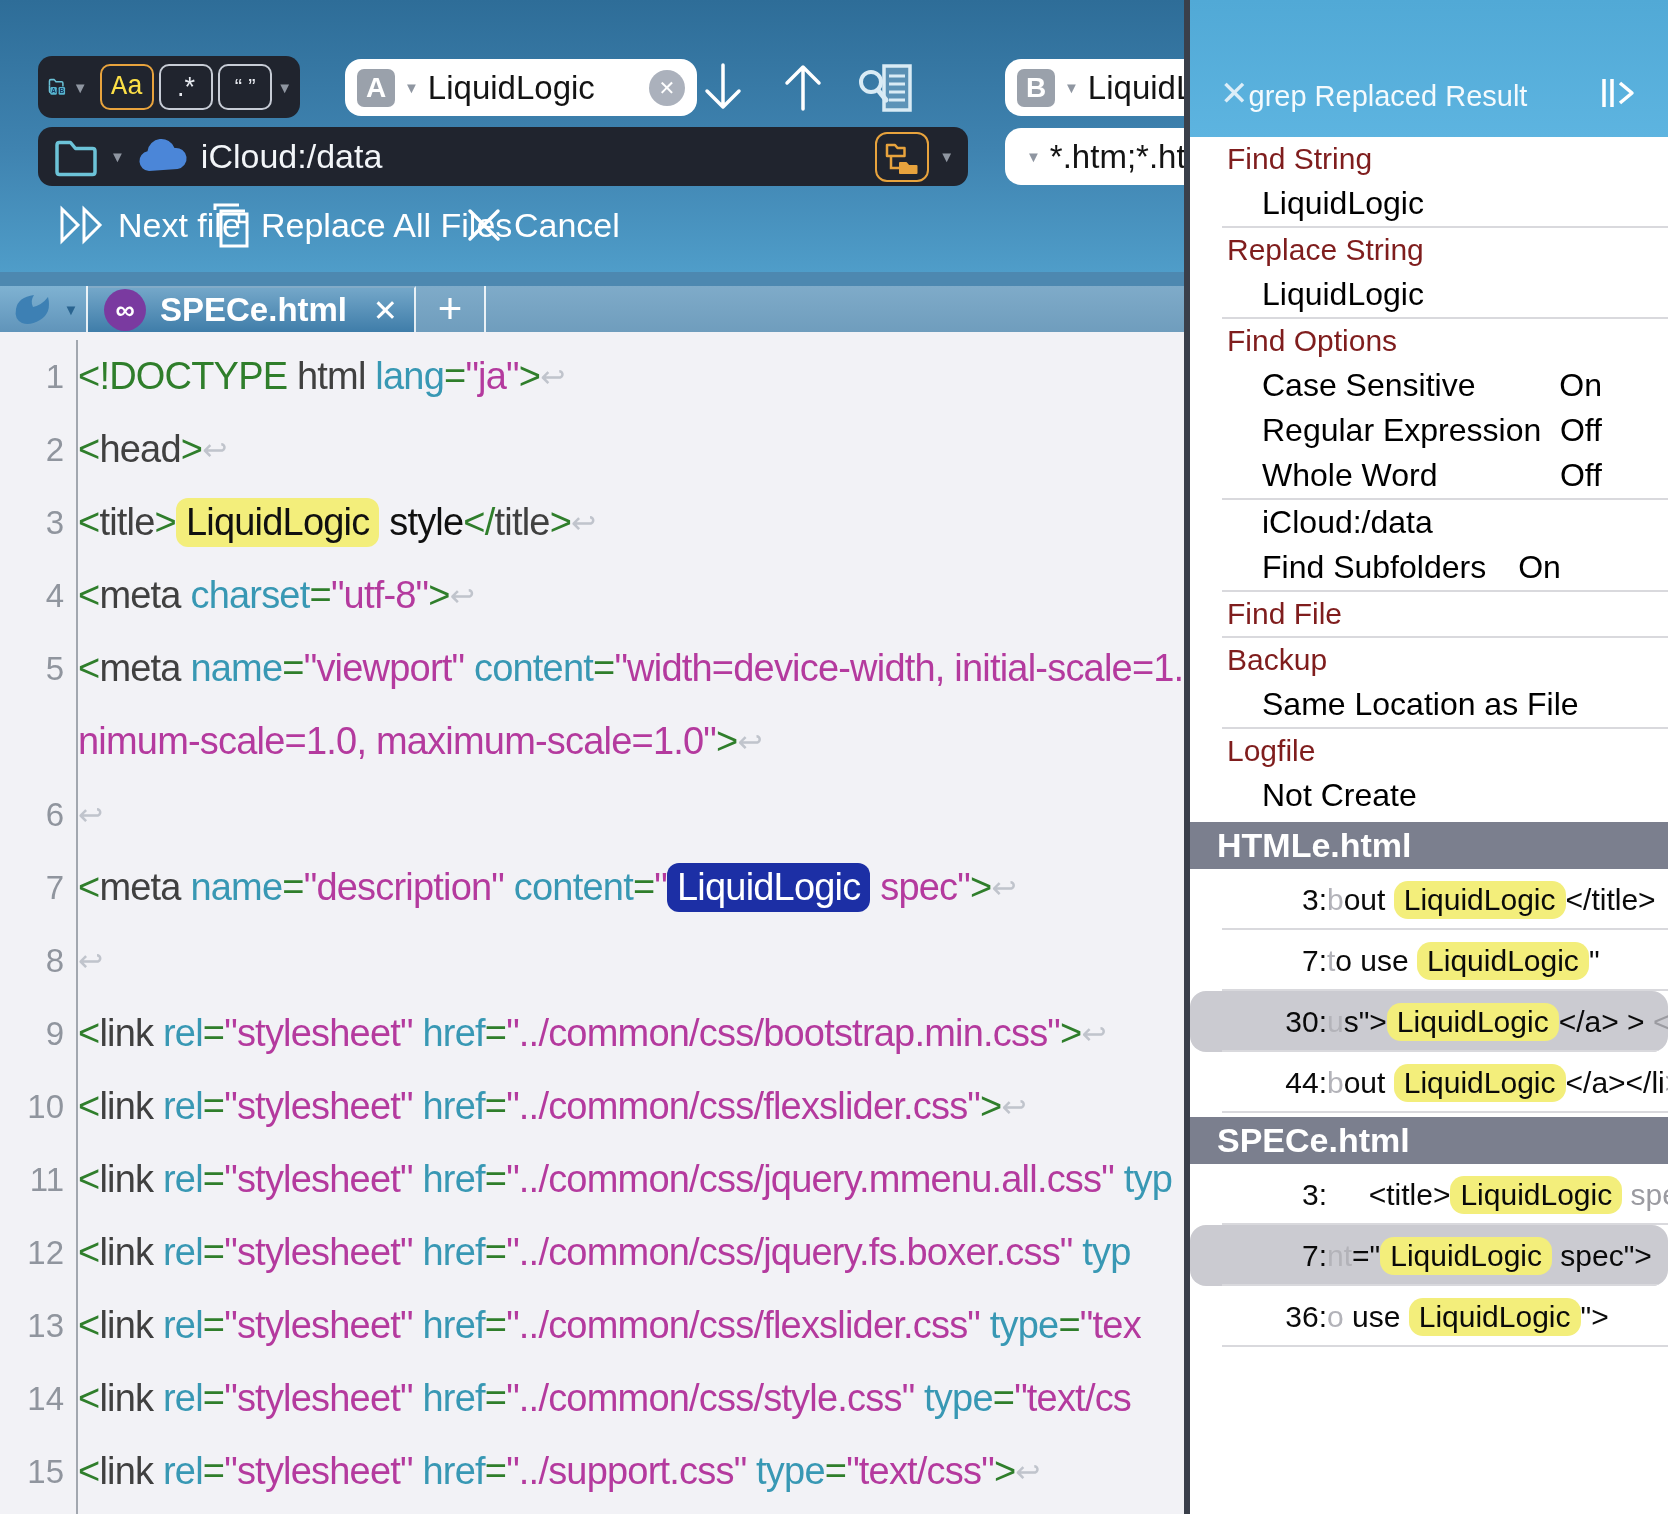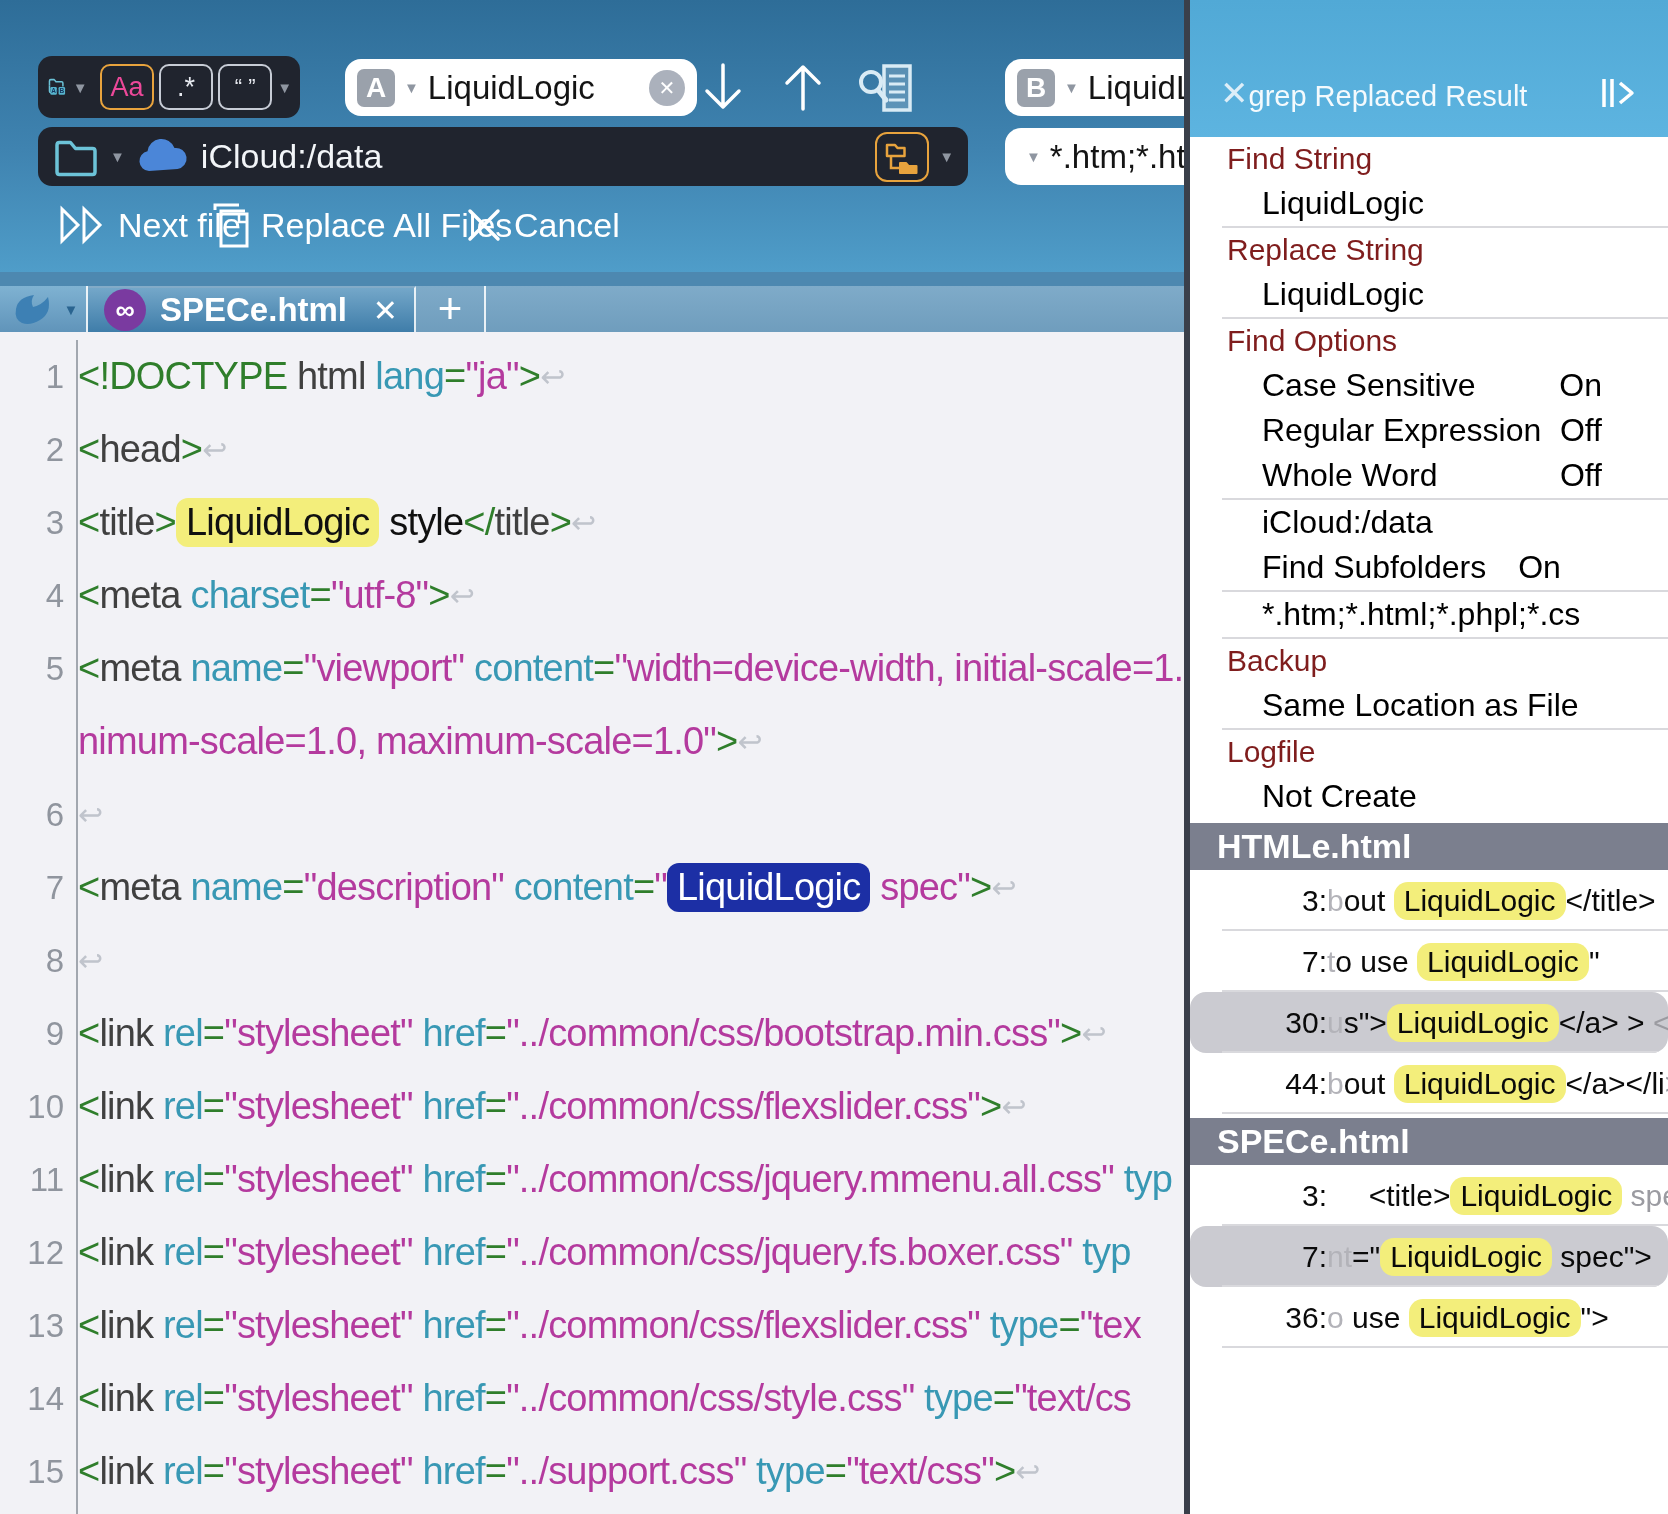--- a/index.html
+++ b/index.html
@@ -10,21 +10,21 @@
   
   .toolbar{left:0;top:0;width:1184px;height:272px;
            background:linear-gradient(180deg,#2e6d98 0%,#3f83b0 55%,#4f9dc9 100%);}
   .pill{background:#20242e;border-radius:14px;display:flex;align-items:center;
         box-sizing:border-box;}
   .pill1{left:38px;top:56px;width:262px;height:62px;padding:0 8px;gap:5px;}
   .caret{color:#8f96a1;font-size:15px;line-height:1;}
   .optbtn{width:54px;height:46px;border:2.5px solid #c7ccd6;border-radius:10px;
           color:#e6e9ef;font-size:27px;display:flex;align-items:center;
           justify-content:center;box-sizing:border-box;flex:none;}
-  .optbtn.on{border-color:#e8a33d;color:#ec4899;}
+  .optbtn.on{border-color:#e8a33d;color:#fde047;font-family:Liberation Mono, monospace;}
   .wfield{background:#fff;border-radius:16px;display:flex;align-items:center;
           padding:0 12px;gap:9px;box-sizing:border-box;overflow:hidden;}
   .fieldA{left:345px;top:59px;width:352px;height:57px;}
   .fieldB{left:1005px;top:59px;width:180px;height:57px;border-radius:16px 0 0 16px;}
   .fieldF{left:1005px;top:128px;width:180px;height:57px;border-radius:16px 0 0 16px;}
   .badge{width:38px;height:38px;background:#9aa1ab;color:#fff;border-radius:7px;
          font-weight:bold;font-size:28px;display:flex;align-items:center;
          justify-content:center;flex:none;}
   .fval{font-size:33px;color:#141414;flex:1;white-space:pre;}
   .clearbtn{width:36px;height:36px;border-radius:50%;background:#abb1bc;color:#fff;
@@ -250,21 +250,21 @@
       <div class="secval"><span>LiquidLogic</span></div>
       <div class="psep"></div>
       <div class="seclabel">Find Options</div>
       <div class="secval"><span>Case Sensitive</span><span class="right">On</span></div>
       <div class="secval"><span>Regular Expression</span><span class="right">Off</span></div>
       <div class="secval"><span>Whole Word</span><span class="right">Off</span></div>
       <div class="psep"></div>
       <div class="secval"><span>iCloud:/data</span></div>
       <div class="secval indent"><span>Find Subfolders On</span></div>
       <div class="psep"></div>
-      <div class="secval"><span>*.htm;*.html;*.phpl;*.cs</span></div>
+      <div class="seclabel">Find File</div>
       <div class="psep"></div>
       <div class="seclabel">Backup</div>
       <div class="secval"><span>Same Location as File</span></div>
       <div class="psep"></div>
       <div class="seclabel">Logfile</div>
       <div class="secval"><span>Not Create</span></div>
     </div>
   <div>
       <div class="fhead">HTMLe.html</div>
       <div class="rrow"><span class="rnum">3:</span><span class="rp-pre">b</span><span class="rp-k">out </span><span class="rp-m">LiquidLogic</span><span class="rp-k">&lt;/title&gt;</span></div>

